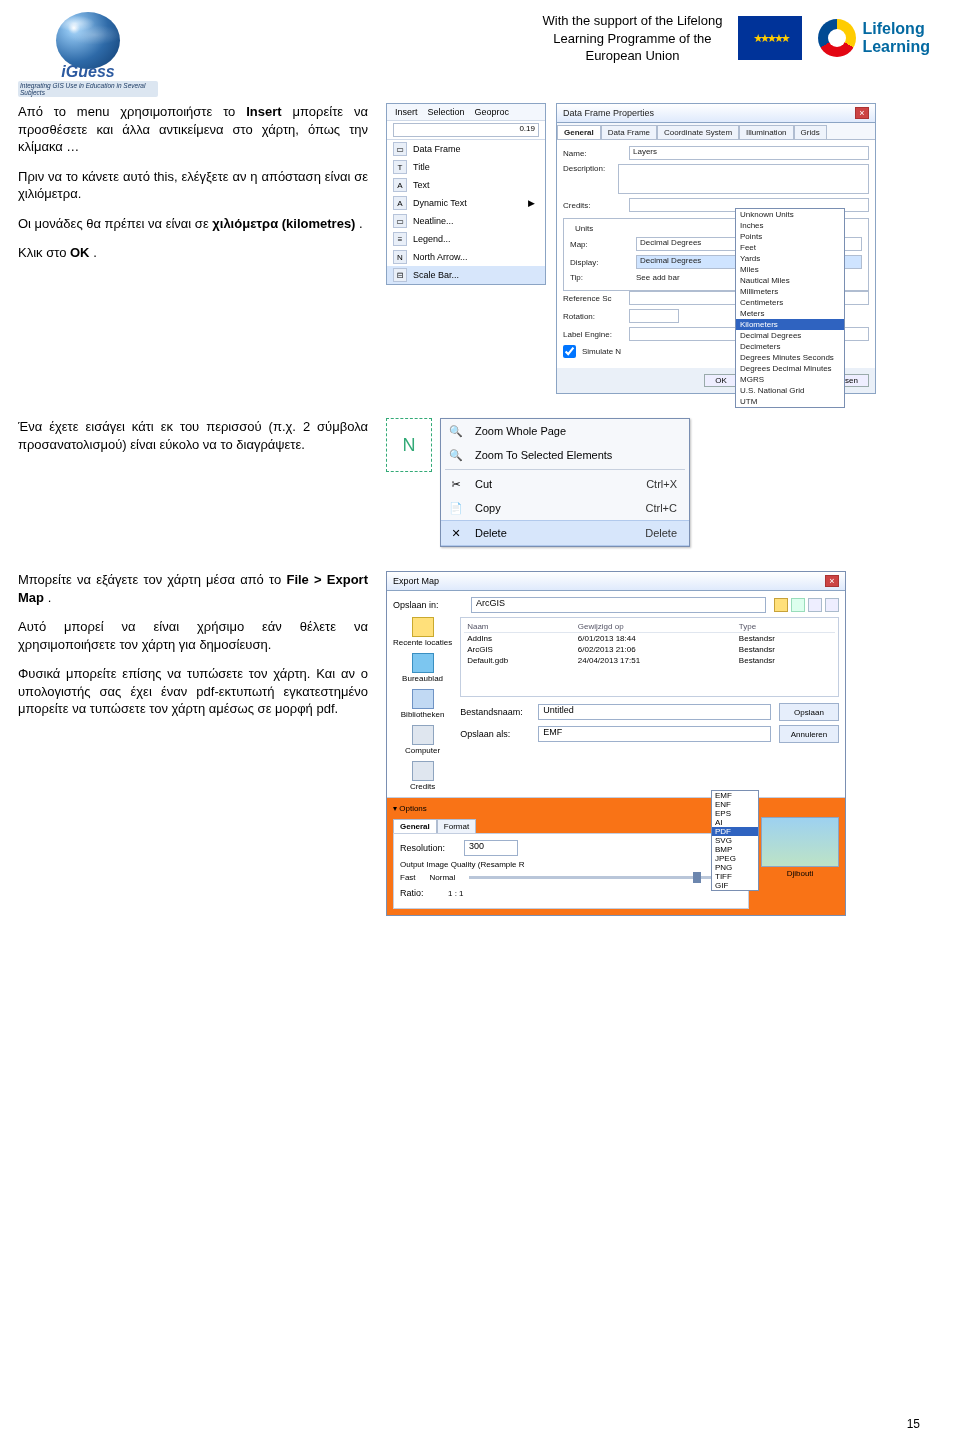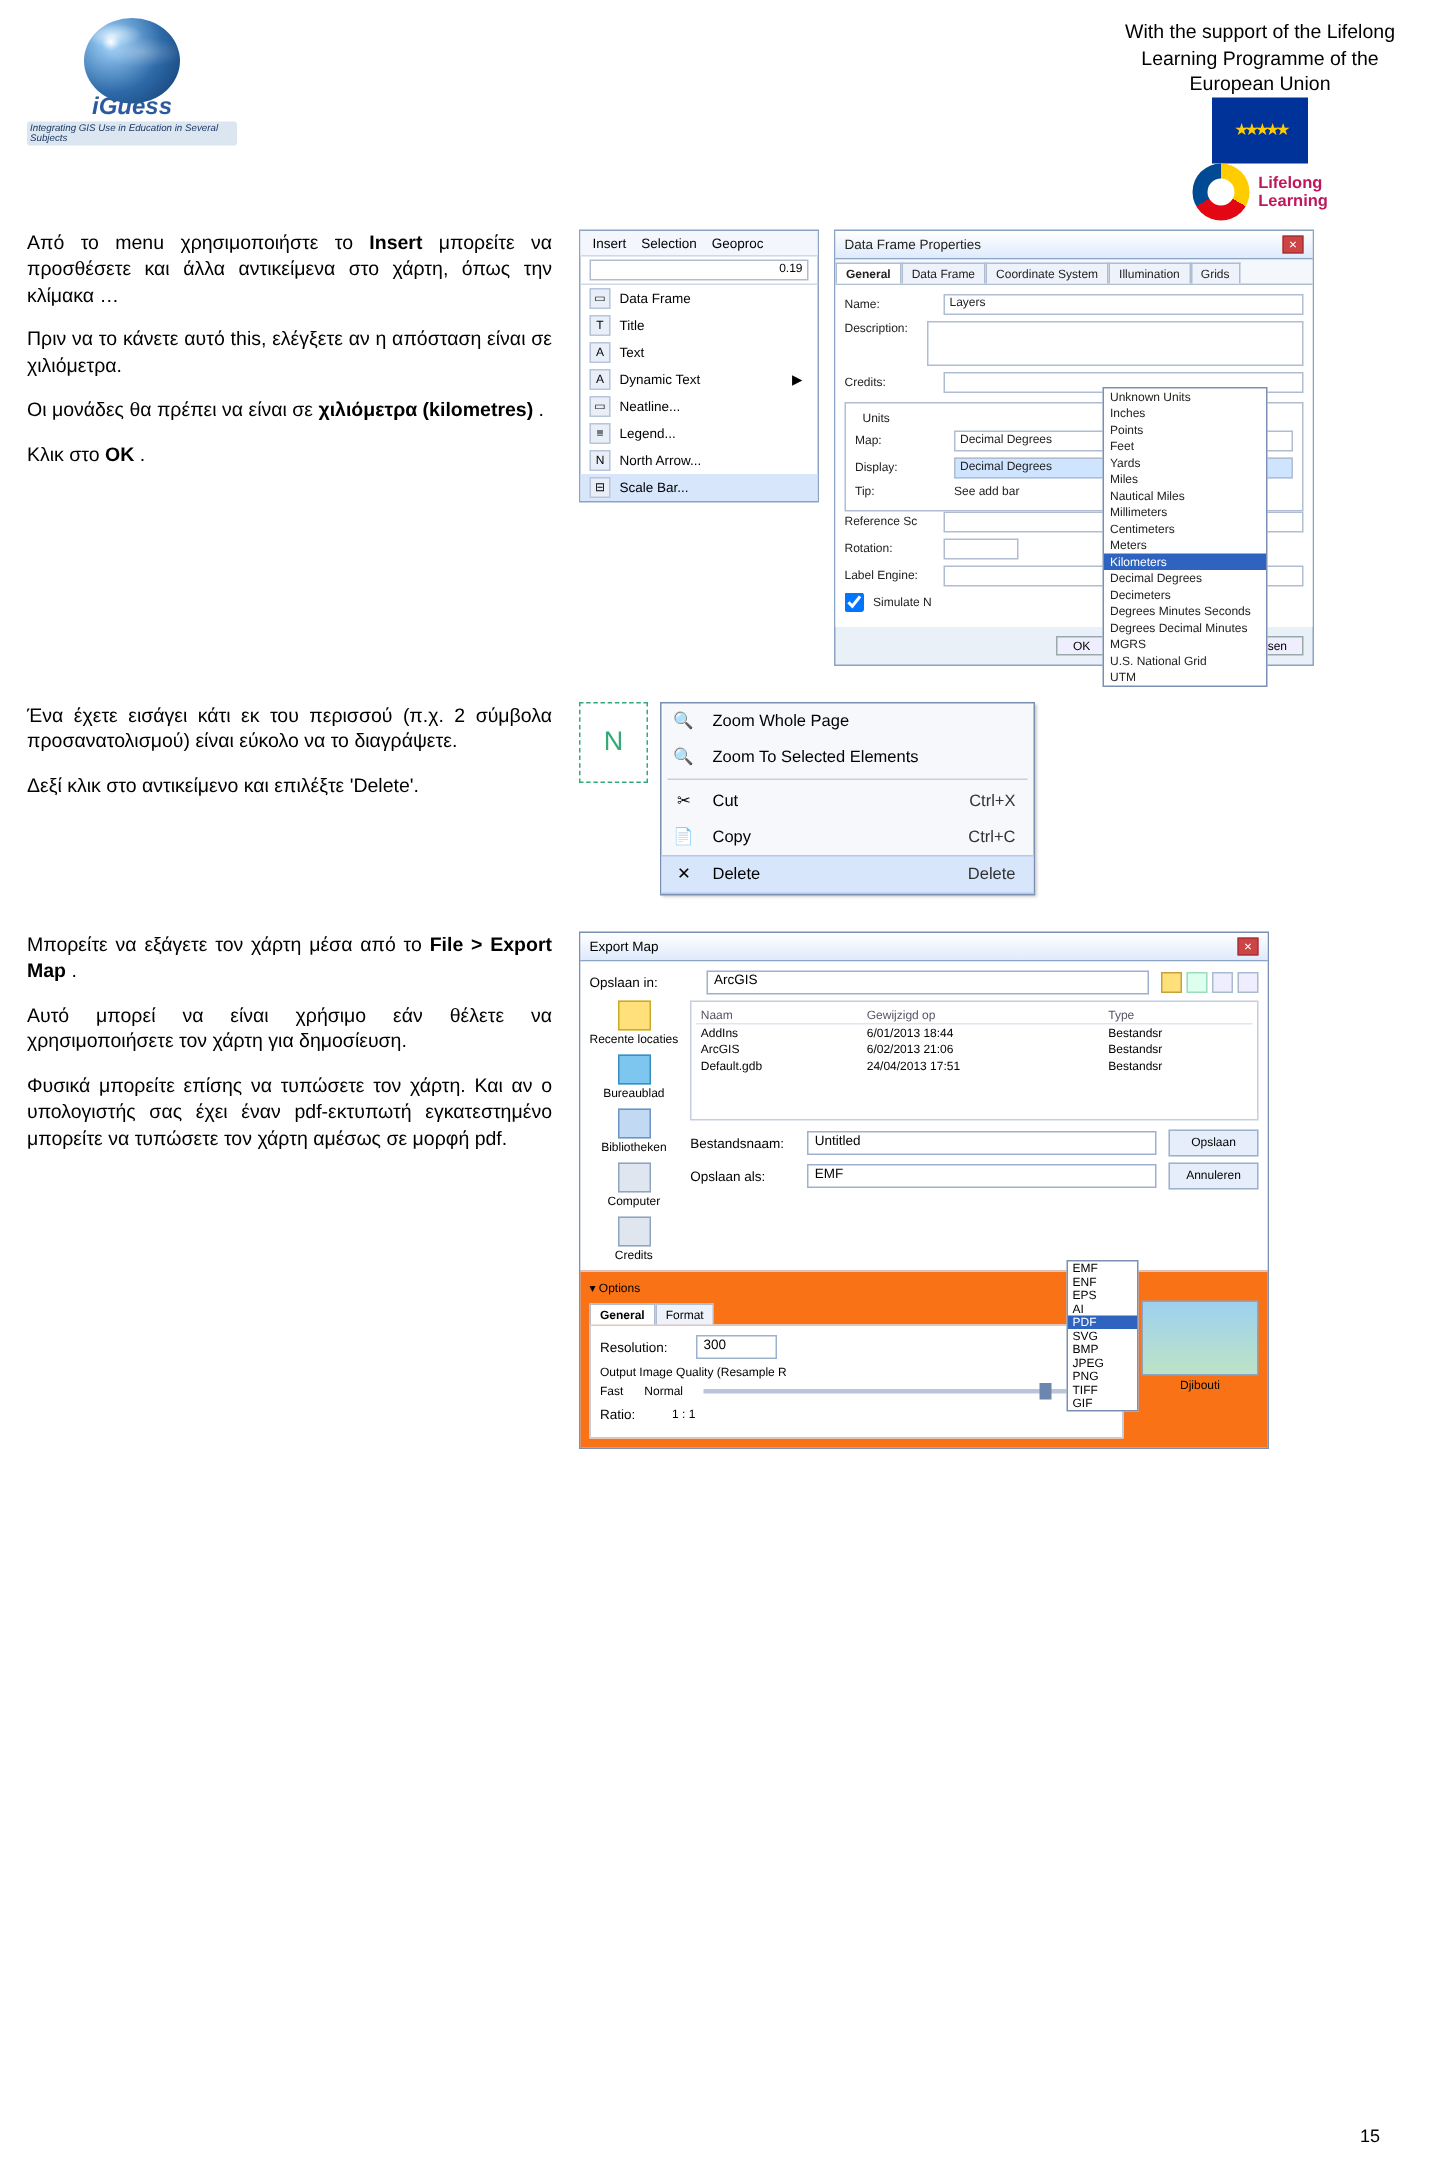--- a/index.html
+++ b/index.html
@@ -33,38 +33,38 @@
   .globe::after{
     content:""; position:absolute; inset:0;
     background:
       radial-gradient(ellipse 20px 8px at 30% 20%, rgba(255,255,255,.6), transparent),
       radial-gradient(ellipse 28px 10px at 60% 40%, rgba(255,255,255,.25), transparent);
     border-radius:50%;
   }
   .iguess-brand { color:#2c5aa0; font-weight:bold; font-size:16px; }
   .iguess-tag { font-size:6.5px; color:#1c3a63; background:#dce6f1; padding:1px 2px; border-radius:2px; }
 
-  .hdr-right { display:flex; gap:0; align-items:center;flex-direction:column; }
+  .hdr-right { display:flex; gap:16px; align-items:center; }
   .support-text {
     font-size: 13px; text-align: center; line-height:1.35;
   }
   .eu-flag {
     width: 64px; height:44px; background:#003399;
     display:flex; align-items:center; justify-content:center;
     font-size:11px; color:#ffcc00; letter-spacing:-3px;
   }
   .lll-mark { display:flex; align-items:center; gap:6px; }
   .lll-graphic {
     width:38px; height:38px; border-radius:50%;
     background:
       conic-gradient(#ffcc00 0 120deg, #e30613 120deg 240deg, #004a93 240deg 360deg);
     position:relative;
   }
   .lll-graphic::after{content:"";position:absolute;inset:10px;background:#fff;border-radius:50%;}
-  .lll-text { font-size:11px; font-weight:bold; color:#be185d; }
+  .lll-text { font-size:16px; font-weight:bold; color:#0369a1; }
 
   
   .content { padding: 0 30px 0 18px; }
   .row { display:flex; align-items:flex-start; gap:18px; margin-bottom:24px; }
   .col-text { flex:0 0 350px; text-align: justify; line-height:1.35; }
   .col-text p { margin-bottom:12px; }
   .col-figs { flex:1; display:flex; gap:10px; align-items:flex-start; }
 
   
   .win-box {
@@ -320,21 +320,20 @@
           <div data-bind="dfp.units_list.16">U.S. National Grid</div>
           <div data-bind="dfp.units_list.17">UTM</div>
         </div>
       </div>
     </div>
   </div>
 
   <div class="row">
     <div class="col-text">
       <p data-bind="section2.p1">Ένα έχετε εισάγει κάτι εκ του περισσού (π.χ. 2 σύμβολα προσανατολισμού) είναι εύκολο να το διαγράψετε.</p>
-      <p data-bind="section2.p2">Δεξί κλικ στο αντικείμενο και επιλέξτε 'Delete'.</p>
     </div>
     <div class="col-figs">
       <div style="display:flex;gap:8px;align-items:flex-start">
         <div style="width:46px;height:54px;border:1px dashed #3a7; display:flex;align-items:center;justify-content:center;color:#3a7;font-size:18px" data-bind="ctx.handle_icon">N</div>
         <div class="ctx-menu" style="width:250px">
           <div class="ctx-item">
               <span class="ico" data-bind="ctx.items.0.icon">🔍</span>
               <span data-bind="ctx.items.0.label">Zoom Whole Page</span>
             </div>
           <div class="ctx-item">

